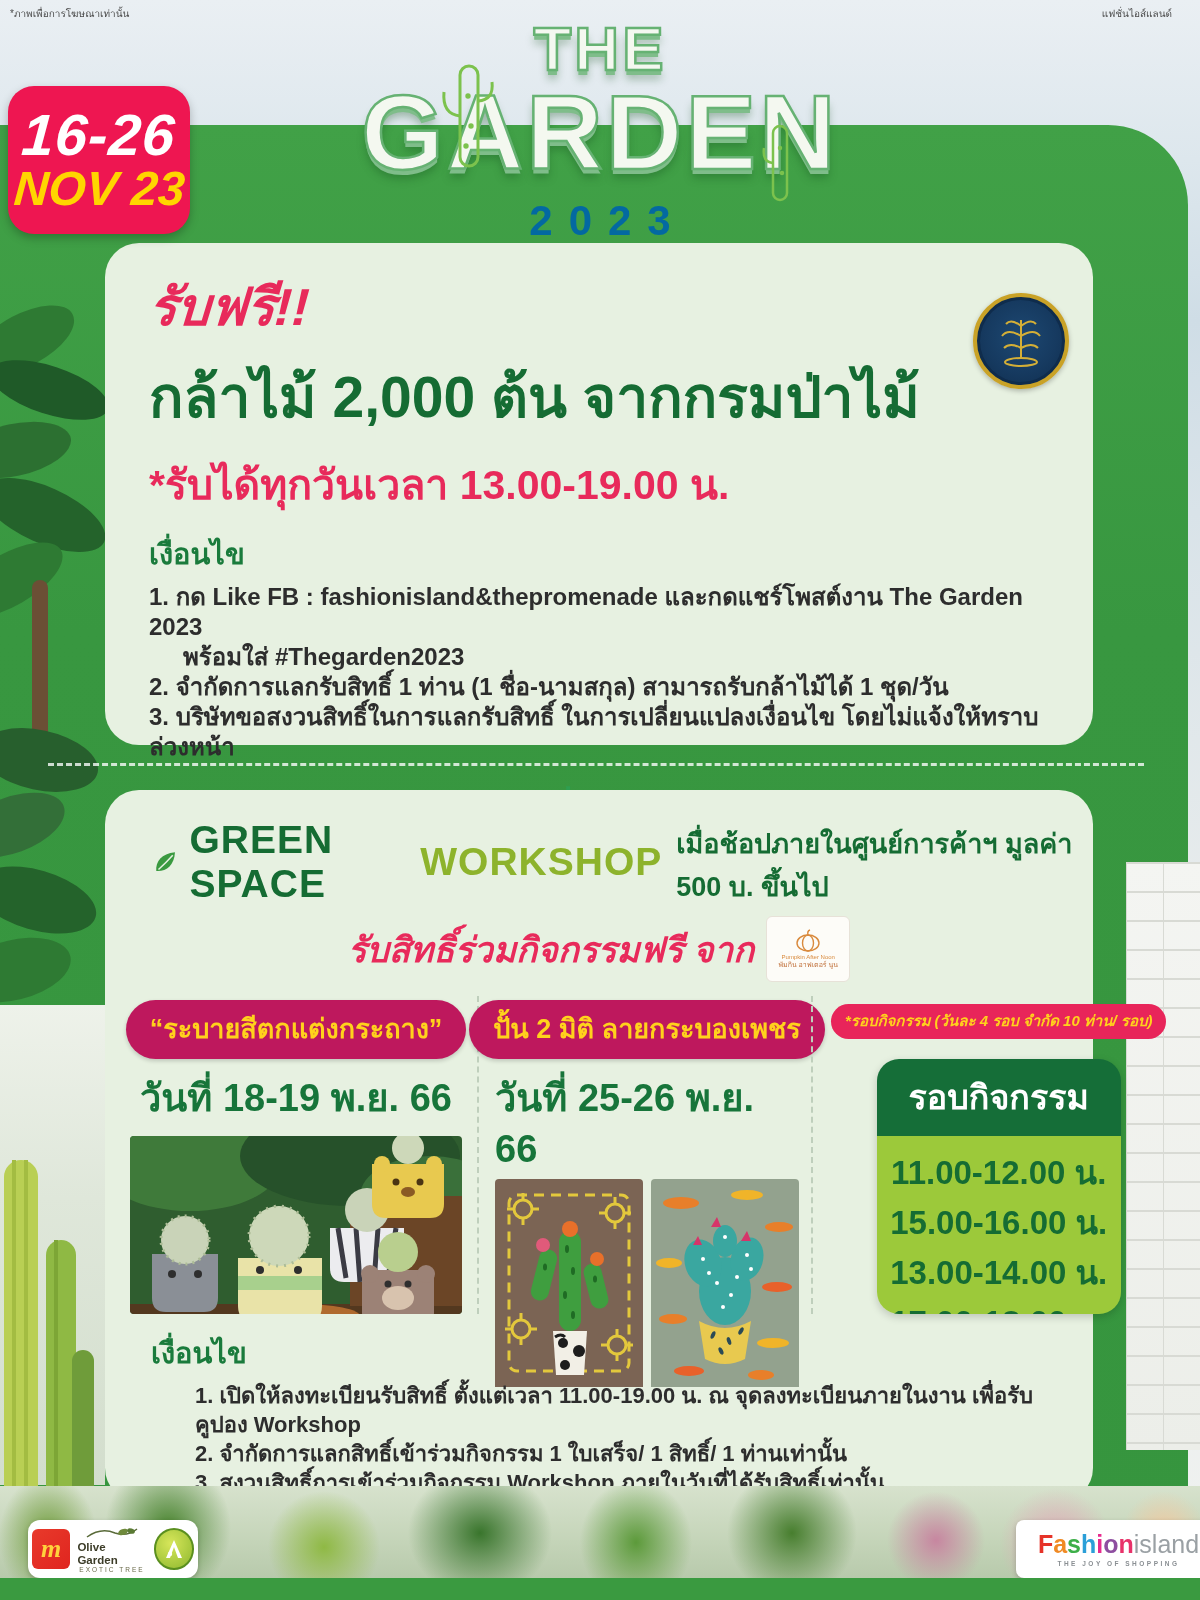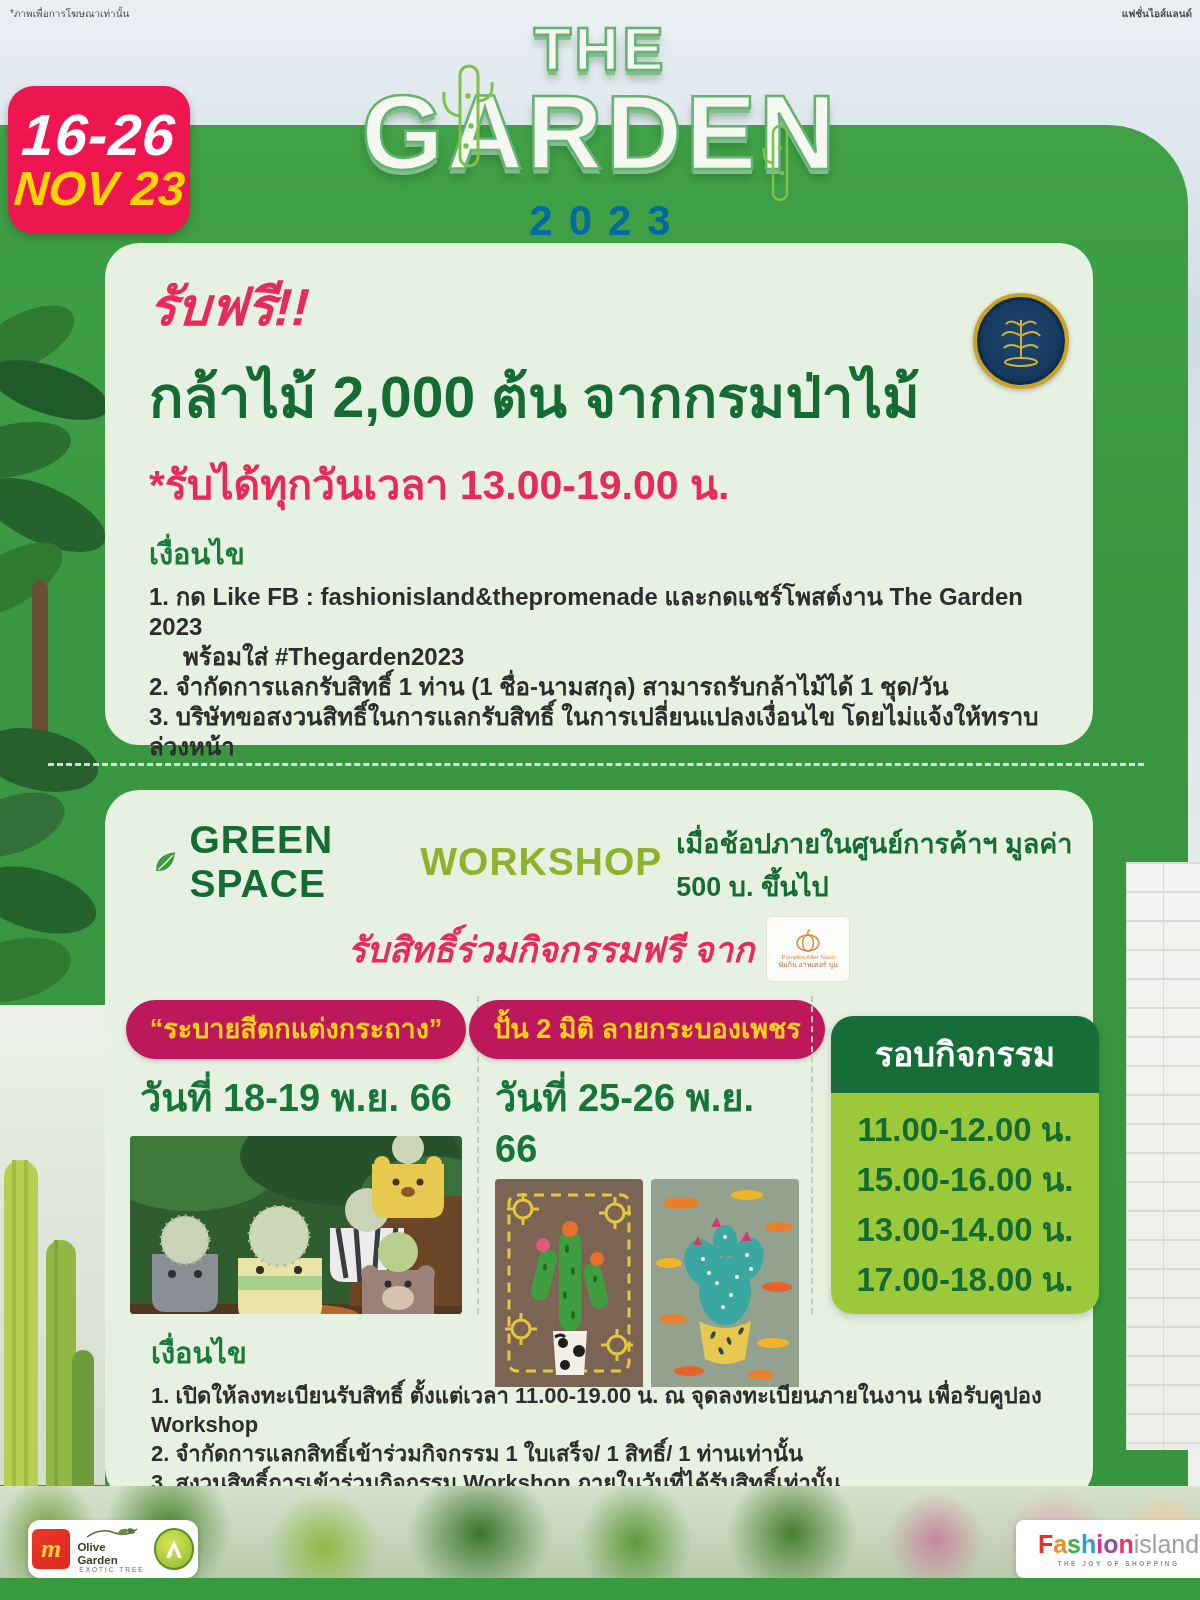--- a/index.html
+++ b/index.html
@@ -6,21 +6,21 @@
   html,body { width:1200px; height:1600px; }
   body {
     position:relative; overflow:hidden;
     font-family:"Liberation Sans","DejaVu Sans",sans-serif;
     background:linear-gradient(180deg,#eaeff3 0%,#dde7ed 10%,#cfdde6 20%,#d9e3e9 32%,#e6ebec 55%,#f0f2f0 100%);
   }
   .abs { position:absolute; }
 
   
   .disc { font-size:10px; color:#4a4a4a; top:6px; z-index:9; }
-  .disc-l { left:10px; } .disc-r { right:8px;font-weight:bold; }
+  .disc-l { left:10px; } .disc-r { right:28px; }
 
   
   #green-panel {
     left:0; top:125px; width:1188px; height:1447px; z-index:1;
     background:linear-gradient(180deg,#41a147 0%,#389740 35%,#36953e 100%);
     border-radius:0 80px 0 0;
   }
 
   
   #date-badge {
@@ -83,28 +83,28 @@
   .col2 { width:334px; border-left:2px dashed #bfcfbc; padding:0 12px 0 16px; }
   .col3 { flex:1; border-left:2px dashed #bfcfbc; padding:0 8px 0 18px; }
   .pill { background:#be185d; border-radius:999px; padding:7px 24px 9px; margin-top:4px;
     font-size:27px; font-weight:800; color:#ffd21c; text-align:center; white-space:nowrap;
     box-shadow:0 2px 4px rgba(0,0,0,.18); }
   .ws-date { font-size:38px; font-weight:800; color:#17753a; margin-top:8px; }
   .photo { margin-top:8px; border-radius:4px; overflow:hidden; }
   .photo-pair { display:flex; gap:8px; margin-top:8px; width:100%; }
   .pill-small { background:#e8255a; border-radius:999px; padding:5px 14px 6px; margin-top:8px;
     font-size:15px; font-weight:800; font-style:italic; color:#ffd21c; text-align:center; white-space:nowrap; }
-  #rounds-panel { width:268px; margin-top:20px; border-radius:22px; overflow:hidden; box-shadow:0 3px 8px rgba(0,0,0,.18); }
+  #rounds-panel { width:244px; margin-top:20px; border-radius:22px; overflow:hidden; box-shadow:0 3px 8px rgba(0,0,0,.18); }
   #rounds-panel .rp-head { background:#156e38; color:#fff; font-size:34px; font-weight:800; text-align:center; padding:11px 0 12px; }
   #rounds-panel .rp-body { background:#9cc93a; padding:12px 0 16px; }
   .round-row { font-size:33px; font-weight:800; color:#156c33; text-align:center; line-height:50px; }
 
   .ws-cond { margin:16px 0 0 46px; width:905px; }
   .ws-cond .cond-title { margin-top:0; }
-  .ws-cond .cond-item { font-size:22px; line-height:29px; font-weight:600; }
+  .ws-cond .cond-item { font-size:22px; line-height:29px; font-weight:600;margin-left:44px; }
 
   
   #palms { left:-6px; top:280px; width:120px; height:740px; z-index:3; }
   #left-wall { left:0; top:1005px; width:105px; height:480px; z-index:2;
     background:linear-gradient(180deg,#eef2ea 0%,#dfe7da 40%,#d3decd 100%); }
   #left-cactus { left:-4px; top:1120px; width:100px; height:420px; z-index:3; }
   #tile-wall { left:1126px; top:862px; width:74px; height:588px; z-index:2;
     background:
       linear-gradient(#d8dad4 1.5px, transparent 1.5px),
       linear-gradient(90deg,#d8dad4 1.5px, transparent 1.5px),
@@ -396,20 +396,21 @@
                 <ellipse cx="78" cy="162" rx="2" ry="4" transform="rotate(-18 78 162)"></ellipse>
               <ellipse cx="90" cy="152" rx="2" ry="4" transform="rotate(30 90 152)"></ellipse>
                 <ellipse cx="70" cy="172" rx="2" ry="4" transform="rotate(-26 70 172)"></ellipse>
             </g>
           </svg>
         </div>
       </div>
     </div>
 
     <div class="ws-col col3">
+      <div class="pill-small">*รอบกิจกรรม (วันละ 4 รอบ จำกัด 10 ท่าน/ รอบ)</div>
       <div id="rounds-panel">
         <div class="rp-head">รอบกิจกรรม</div>
         <div class="rp-body">
           <div class="round-row">11.00-12.00 น.</div>
           <div class="round-row">15.00-16.00 น.</div>
           <div class="round-row">13.00-14.00 น.</div>
           <div class="round-row">17.00-18.00 น.</div>
         </div>
       </div>
     </div>

